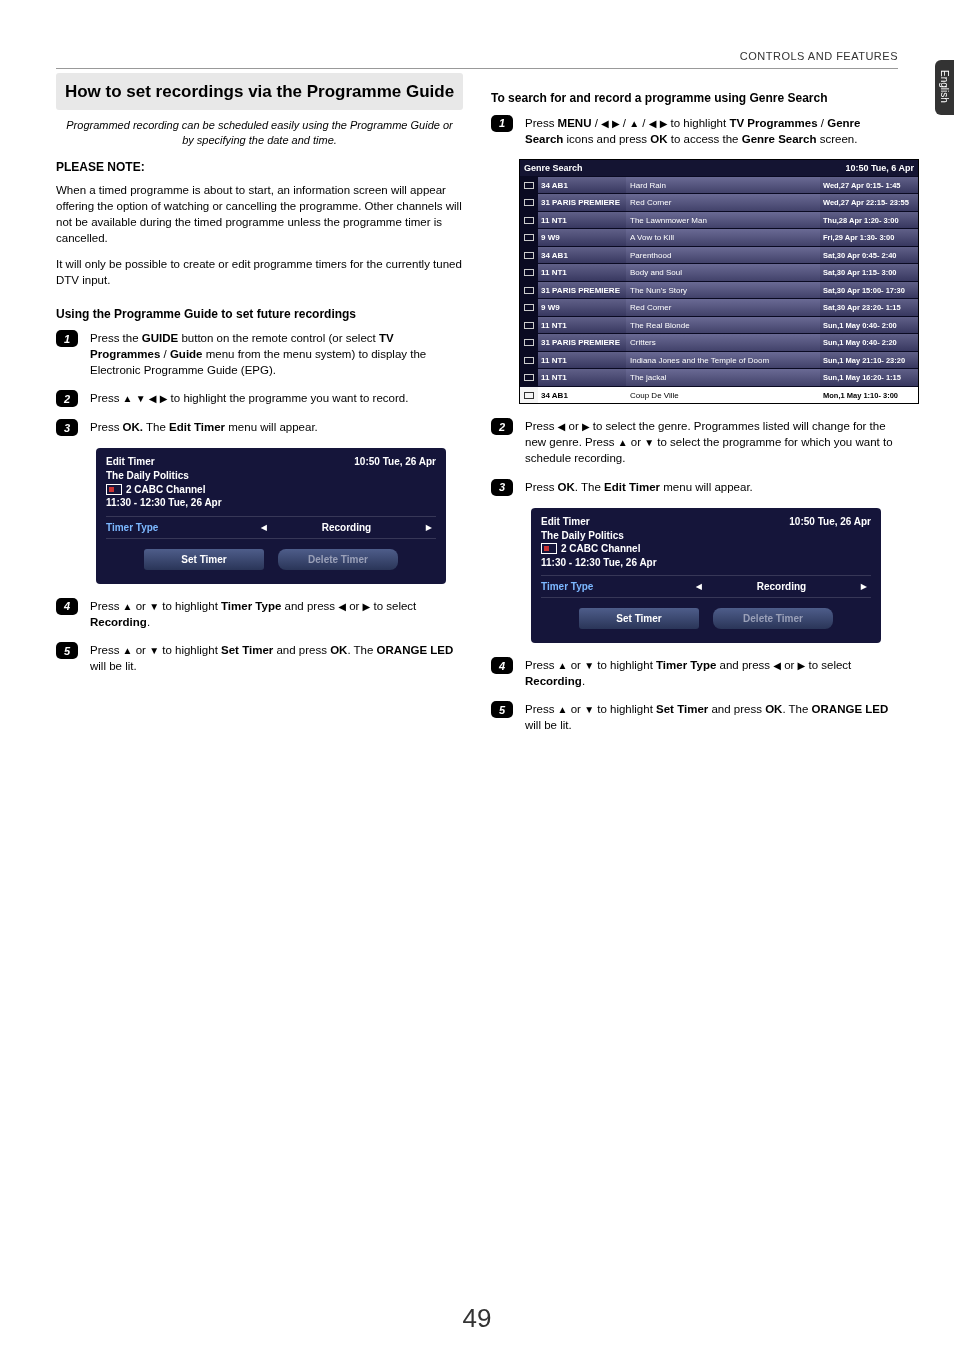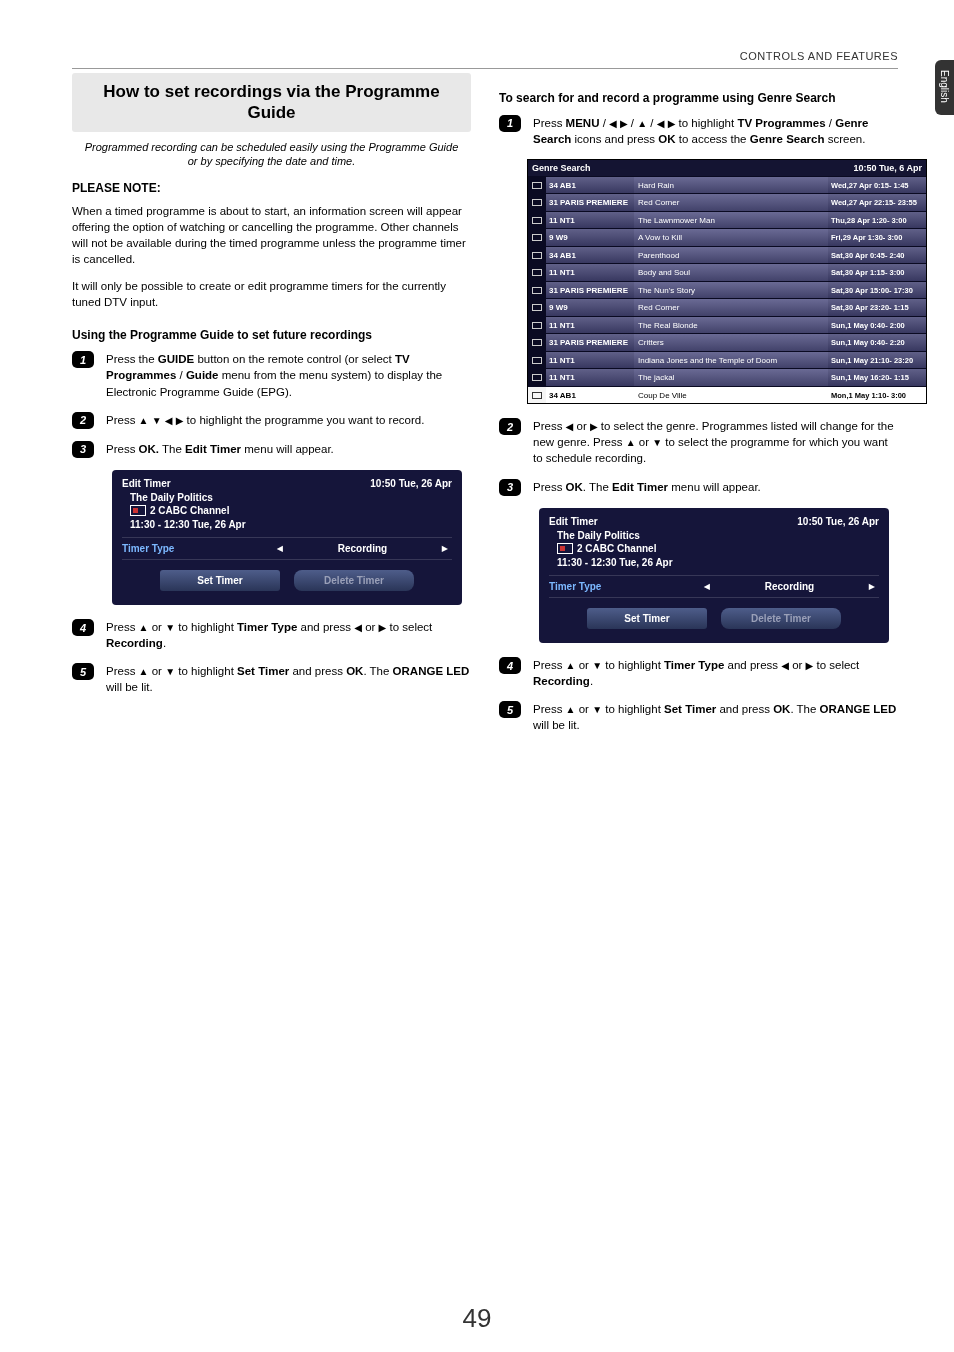--- a/index.html
+++ b/index.html
@@ -1,37 +1,37 @@
 <!DOCTYPE html>
 <html><head>
 <meta charset="utf-8">
 <style>
   *{box-sizing:border-box;margin:0;padding:0;}
   body{font-family:Arial,Helvetica,sans-serif;font-size:11px;color:#000;width:954px;height:1352px;position:relative;background:#fff;}
-  .page{padding:50px 56px 20px 72px;}
+  .page{padding:50px 56px 20px 56px;}
   .side-tab{position:absolute;right:0;top:60px;background:#333;color:#fff;padding:10px 4px 10px 4px;border-top-left-radius:6px;border-bottom-left-radius:6px;font-size:10px;}
   .side-tab span{writing-mode:vertical-rl;}
   .topline{border-top:1px solid #999;margin-bottom:4px;}
   .header-right{text-align:right;font-size:11px;letter-spacing:0.5px;color:#333;margin-bottom:6px;}
   .columns{display:flex;gap:28px;}
   .col{flex:1;min-width:0;}
   .section-title{background:#e8e8e8;text-align:center;font-size:17px;font-weight:bold;padding:8px 6px;border-radius:3px;margin-bottom:8px;line-height:1.25;}
   .intro-italic{font-style:italic;text-align:center;font-size:11px;line-height:1.35;margin-bottom:12px;padding:0 8px;}
   .note{font-weight:bold;font-size:12px;margin-bottom:8px;}
   .para{font-size:11.5px;line-height:1.4;margin-bottom:10px;}
   .subhead{font-weight:bold;font-size:12px;margin:18px 0 8px 0;line-height:1.3;}
   .step{display:flex;gap:12px;margin-bottom:12px;align-items:flex-start;}
   .stepnum{background:#000;color:#fff;border-radius:5px;width:22px;height:17px;display:flex;align-items:center;justify-content:center;font-weight:bold;font-size:11px;flex-shrink:0;font-style:italic;}
   .steptext{font-size:11.5px;line-height:1.4;flex:1;}
   .steptext b{font-weight:bold;}
   .arrow{display:inline-block;font-size:10px;line-height:1;vertical-align:middle;}
   
   .timer-panel{background:#15153a;color:#fff;border-radius:4px;padding:8px 10px 14px 10px;margin:4px 0 14px 40px;width:350px;font-size:10px;}
   .timer-head{display:flex;justify-content:space-between;font-weight:bold;margin-bottom:2px;}
-  .timer-sub{margin-left:8px;font-weight:bold;line-height:1.35;}
+  .timer-sub{margin-left:0;font-weight:bold;line-height:1.35;}
   .timer-sub .chan{display:flex;align-items:center;gap:4px;}
   .chan-icon{width:16px;height:11px;border:1px solid #fff;display:inline-block;position:relative;}
   .chan-icon:after{content:"";position:absolute;left:2px;top:2px;width:5px;height:5px;background:#c33;}
   .timer-row{display:flex;align-items:center;margin-top:6px;border-top:1px solid rgba(255,255,255,0.15);border-bottom:1px solid rgba(255,255,255,0.15);}
   .timer-row .lbl{color:#7cb8ff;font-weight:bold;flex:1;padding:5px 0;}
   .timer-row .val{font-weight:bold;flex:1;text-align:center;color:#fff;padding:5px 0;}
   .timer-row .ar{color:#fff;font-size:8px;padding:0 4px;}
   .timer-btns{display:flex;gap:14px;margin-top:10px;justify-content:center;}
   .timer-btn{background:linear-gradient(#4e5d8a,#2a3558);border-radius:3px;padding:5px 0;width:120px;text-align:center;color:#fff;font-weight:bold;font-size:10px;}
   .timer-btn.disabled{color:#9aa0b8;border-radius:8px;}

